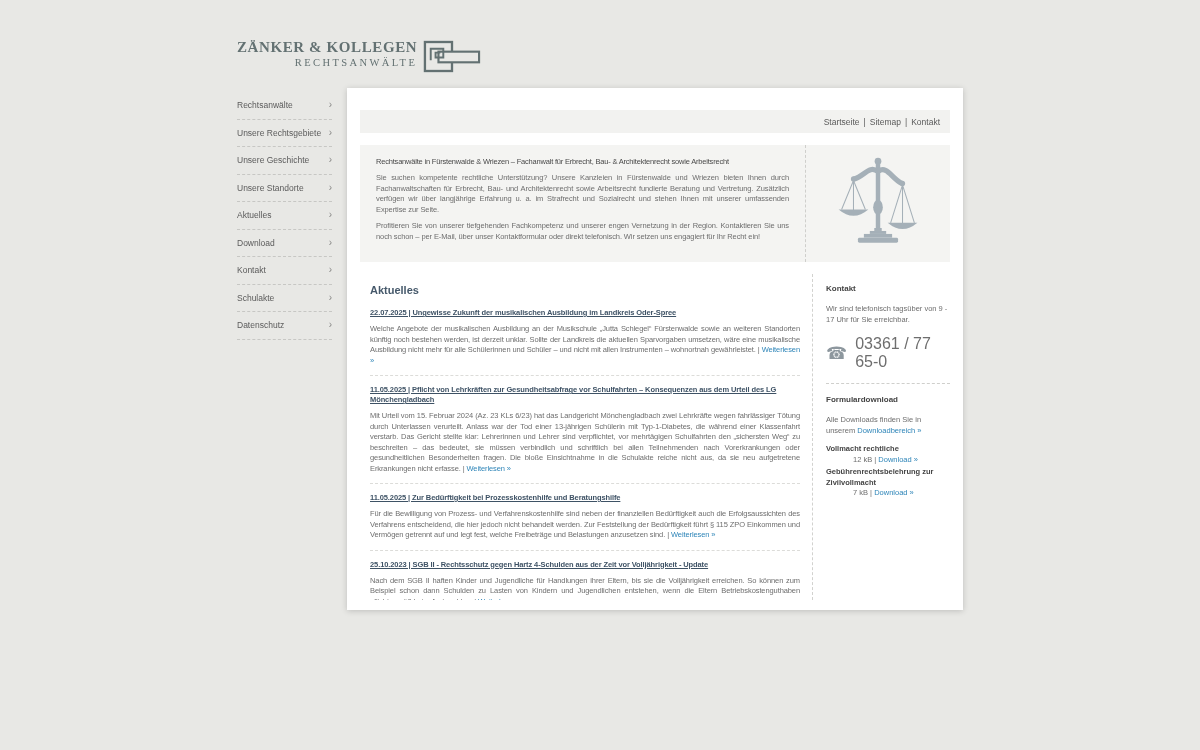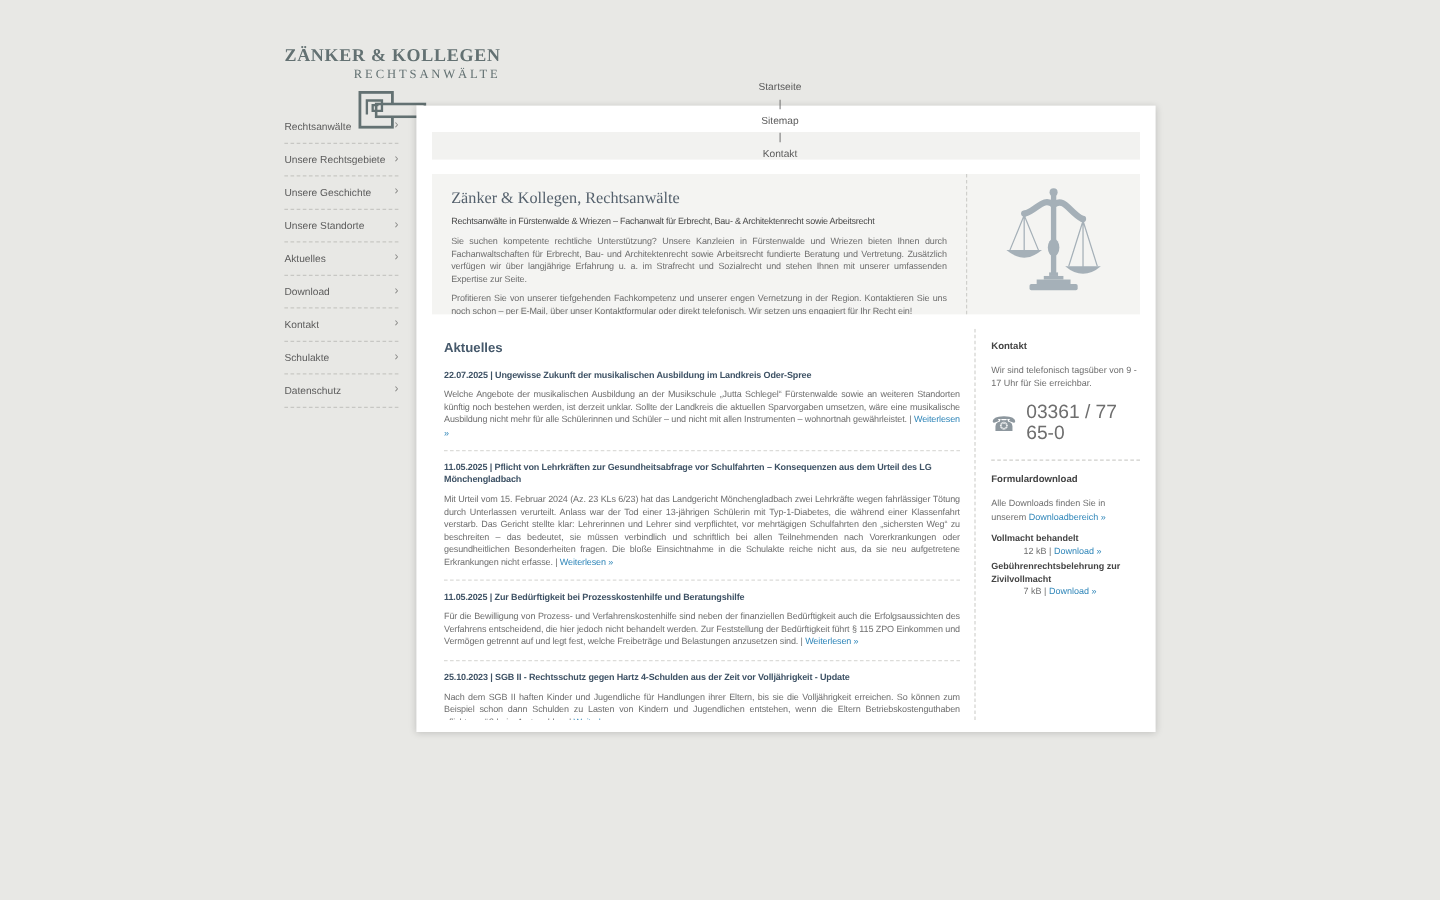--- a/index.html
+++ b/index.html
@@ -4,55 +4,55 @@
 <style>
   * { margin:0; padding:0; box-sizing:border-box; }
   html,body { width:1200px; height:750px; }
   body {
     background:#e8e8e5;
     font-family:"Liberation Sans", sans-serif;
     position:relative;
     overflow:hidden;
   }
   
-  .logo { position:absolute; left:237px; top:40px; display:flex; align-items:center; gap:6px; cursor:pointer;flex-direction:column; }
+  .logo { position:absolute; left:237px; top:40px; display:flex; align-items:flex-start; gap:6px; cursor:pointer; }
   .logo-text { text-align:right; color:#637172; font-family:"Liberation Serif", serif; }
   .logo-title { font-size:15px; font-weight:bold; letter-spacing:.6px; line-height:15px; }
   .logo-sub { font-size:10.5px; letter-spacing:2.4px; line-height:12px; margin-top:2px; }
   
   .sidebar { position:absolute; left:237px; top:92px; width:95px; }
   .nav-item { display:flex; justify-content:space-between; align-items:center;
     height:27.5px; border-bottom:1px dashed #c7c7c4; color:#5b5b5b; font-size:8.5px; cursor:pointer; }
   .nav-item .chev { color:#8a8a88; font-size:10px; line-height:1; }
   
   .panel { position:absolute; left:347px; top:88px; width:616px; height:522px;
     background:#ffffff; box-shadow:0 1px 6px rgba(0,0,0,.18); }
   .topbar { position:absolute; left:13px; top:22px; width:590px; height:23px;
     background:#f2f2f0; display:flex; justify-content:flex-end; align-items:center;
-    padding-right:10px; font-size:8.5px; color:#5a5a5a; gap:4px;flex-direction:column; }
+    padding-right:10px; font-size:8.5px; color:#5a5a5a; gap:4px; }
   .topbar a { color:#5a5a5a; text-decoration:none; cursor:pointer; }
   
   .intro { position:absolute; left:13px; top:57px; width:590px; height:117px;
     background:#f4f4f2; display:flex; overflow:hidden; }
   .intro-text { flex:1; padding:12px 16px 0 16px; }
   .intro-text h1 { font-family:"Liberation Serif", serif; font-weight:normal;
     font-size:13.5px; color:#55616d; margin-bottom:7px; }
   .intro-sub { font-size:7.5px; font-weight:normal; color:#4a4a4a; letter-spacing:-.2px; margin-bottom:7px; }
   .intro-text p { font-size:7.5px; color:#6e6e6e; line-height:10.5px; letter-spacing:-.1px;
     text-align:justify; margin-bottom:6px; }
   .intro-image { width:145px; border-left:1px dashed #cfcfcc; display:flex;
     align-items:center; justify-content:center; }
   
   .content { position:absolute; left:13px; top:186px; width:590px; height:326px; display:flex; overflow:hidden; }
   .news-col { flex:1; padding:6px 12px 0 10px; }
   .news-col h2 { font-size:11px; font-weight:bold; color:#46596b; margin:4px 0 12px 0; }
   .news-item { padding-bottom:9px; margin-bottom:9px; }
   .news-item.sep { border-bottom:1px dashed #dcdcd9; }
   .news-title { font-size:7.5px; font-weight:bold; color:#3e5265; line-height:10px;
-    letter-spacing:-.1px; margin-bottom:6px; }
+    letter-spacing:-.1px; margin-bottom:6px;text-decoration:underline; }
   .news-body { font-size:7.5px; color:#6e6e6e; line-height:10.5px; letter-spacing:-.1px; text-align:justify; }
   a.readmore, a.blue { color:#2e85b8; text-decoration:none; cursor:pointer; }
   
   .side-col { width:138px; border-left:1px dashed #d2d2cf; padding:6px 0 0 13px; }
   .side-col h3 { font-size:8px; font-weight:bold; color:#444; margin:4px 0 11px 0; }
   .side-col p { font-size:7.5px; color:#6e6e6e; line-height:10.5px; margin-bottom:8px; }
   .phone-row { display:flex; align-items:center; gap:8px; margin:10px 0 12px 0; }
   .phone-icon { font-size:17px; color:#8d979e; line-height:1; }
   .phone-number { font-size:16px; color:#6e6e6e; }
   .dashed-hr { border:0; border-top:1px dashed #cfcfcc; margin:12px 0 11px 0; }
@@ -120,21 +120,20 @@
   <div class="topbar">
     <a>Startseite</a>
     <span>|</span>
     <a>Sitemap</a>
     <span>|</span>
     <a>Kontakt</a>
   </div>
 
   <section class="intro">
     <div class="intro-text">
-      <h1>Zänker &amp; Kollegen, Rechtsanwälte</h1>
       <div class="intro-sub">Rechtsanwälte in Fürstenwalde &amp; Wriezen – Fachanwalt für Erbrecht, Bau- &amp; Architektenrecht sowie Arbeitsrecht</div>
       <p>Sie suchen kompetente rechtliche Unterstützung? Unsere Kanzleien in Fürstenwalde und Wriezen bieten Ihnen durch Fachanwaltschaften für Erbrecht, Bau- und Architektenrecht sowie Arbeitsrecht fundierte Beratung und Vertretung. Zusätzlich verfügen wir über langjährige Erfahrung u. a. im Strafrecht und Sozialrecht und stehen Ihnen mit unserer umfassenden Expertise zur Seite.</p>
       <p>Profitieren Sie von unserer tiefgehenden Fachkompetenz und unserer engen Vernetzung in der Region. Kontaktieren Sie uns noch schon – per E-Mail, über unser Kontaktformular oder direkt telefonisch. Wir setzen uns engagiert für Ihr Recht ein!</p>
     </div>
     <div class="intro-image">
       <span>
         <svg width="104" height="108" viewBox="0 0 140 130">
           <g fill="#a5b0b8" stroke="#a5b0b8">
             <circle cx="70" cy="10" r="4.5" stroke="none"></circle>
             <rect x="67" y="12" width="6" height="90" stroke="none"></rect>
@@ -206,21 +205,21 @@
       </div>
 
       <hr class="dashed-hr">
 
       <h3>Formulardownload</h3>
       <p>
         <span>Alle Downloads finden Sie in unserem</span>
         <a class="blue">Downloadbereich »</a>
       </p>
 
-      <div class="file-name">Vollmacht behandelt</div>
+      <div class="file-name">Vollmacht rechtliche</div>
       <div class="file-meta">
         <span>12 kB |</span>
         <a class="blue">Download »</a>
       </div>
 
       <div class="file-name">Gebührenrechtsbelehrung zur Zivilvollmacht</div>
       <div class="file-meta">
         <span>7 kB |</span>
         <a class="blue">Download »</a>
       </div>

